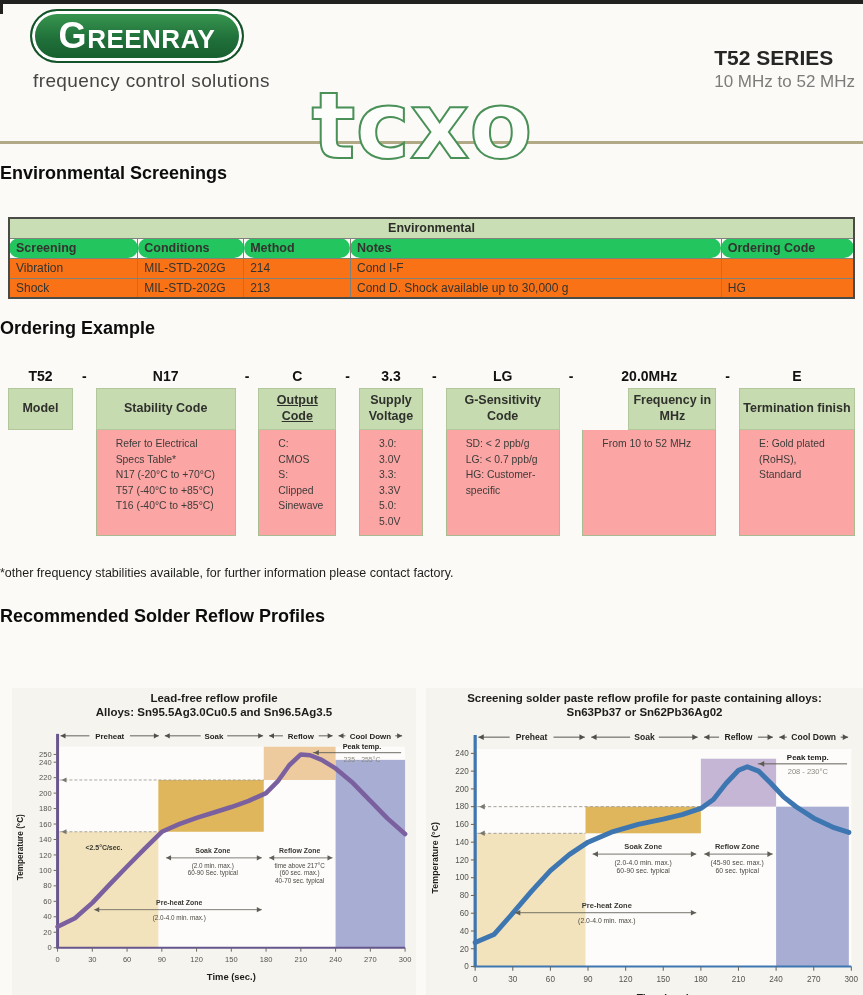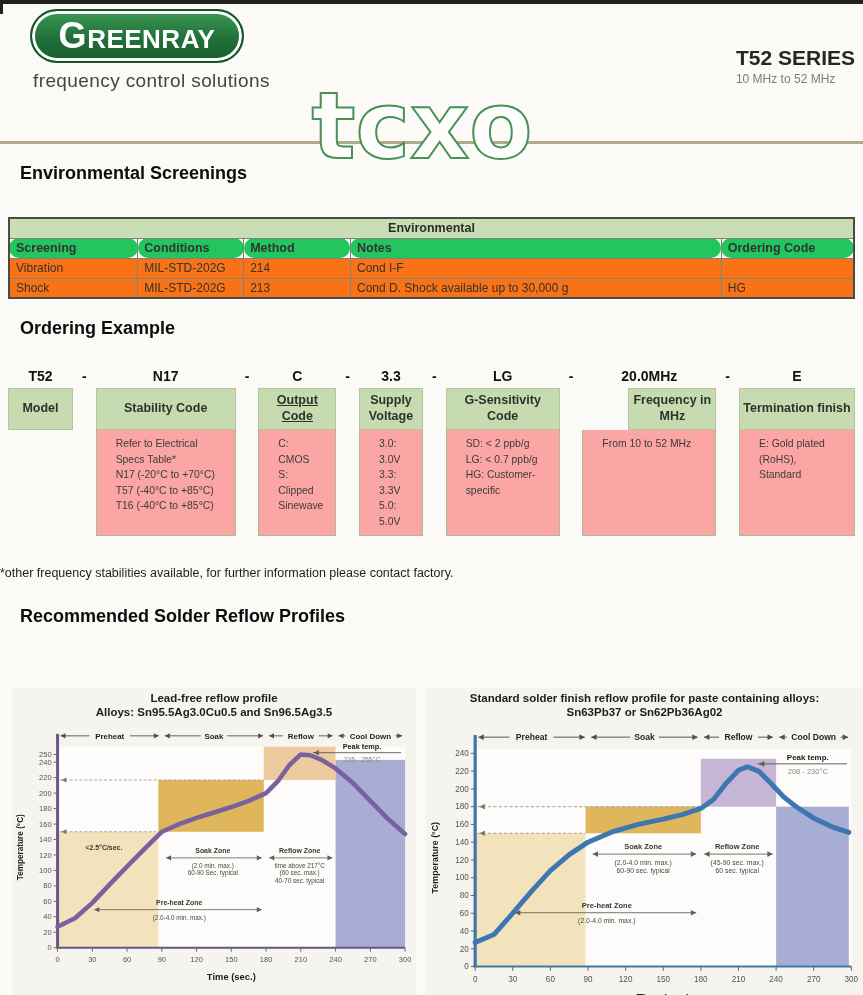--- a/index.html
+++ b/index.html
@@ -11,25 +11,25 @@
   
   .logo-pill { position:absolute; left:30px; top:9px; width:214px; height:54px; border-radius:30px;
     background:linear-gradient(180deg,#3a9a51 0%,#20703a 55%,#175e2d 100%);
     border:2px solid #14532a; box-shadow: inset 0 0 0 3px #ffffff;
     display:flex; align-items:center; justify-content:center; }
   .logo-text { color:#fff; font-weight:bold; font-size:26px; letter-spacing:0.5px; line-height:1; }
   .logo-text::first-letter { font-size:36px; }
   .tagline { position:absolute; left:33px; top:70px; font-size:19px; color:#454543; letter-spacing:0.4px; }
   .series-block { position:absolute; right:8px; top:46px; text-align:left; }
   .series-title { font-weight:bold; font-size:21px; color:#262624; }
-  .series-range { font-size:12px; color:#7c7c7a; margin-top:2px; }
+  .series-range { font-size:17px; color:#7c7c7a; margin-top:2px; }
   .rule { position:absolute; left:0; right:0; top:141px; height:3px; background:#b2aa86; }
   .watermark { position:absolute; left:295px; top:82px; z-index:2; }
 
-  .h1 { position:absolute; left:20px; font-weight:bold; font-size:18px; color:#0c0c0c; }
+  .h1 { position:absolute; left:0; font-weight:bold; font-size:18px; color:#0c0c0c; }
 
   
   .env-table { position:absolute; left:8px; top:217px; width:847px; border-collapse:collapse;
     font-size:12px; color:#33332f; border:2px solid #4a4a46; }
   .env-table td, .env-table th { border:1px solid #81817c; padding:2px 6px; text-align:left; height:20px; }
   .env-table .group th { background:#c9deb4; text-align:center; font-size:12.5px; color:#2c2c28; }
   .env-table .cols th { background:#22c55e; font-size:12.5px;border-radius:10px; }
   .env-table .drow td { background:#f97316; }
 
   
@@ -283,21 +283,21 @@
             <polygon points="250.26,191.55769230769232 245.26,188.95769230769233 245.26,194.15769230769232" fill="#5f5e57"></polygon>
             <text x="166.85" y="201.55769230769232" text-anchor="middle" font-size="6.4" fill="#4a4943">(2.0-4.0 min. max.)</text>
             <line x1="301.87" y1="33.02692307692308" x2="391" y2="33.02692307692308" stroke="#5b5a53" stroke-width="0.9"></line>
             <polygon points="302.87,33.02692307692308 307.87,30.42692307692308 307.87,35.626923076923084" fill="#5b5a53"></polygon>
             <text x="351.435" y="29.526923076923083" text-anchor="middle" font-size="7.4" font-weight="bold" fill="#21211e">Peak temp.</text>
             <text x="351.435" y="42.52692307692308" text-anchor="middle" font-size="7" fill="#8b8a82">235 - 255°C</text>
           </svg>
         </div>
     </div>
     <div class="chart-card right">
-      <div class="chart-title">Standard solder finish reflow profile for paste containing alloys:</div>
+      <div class="chart-title">Screening solder paste reflow profile for paste containing alloys:</div>
       <div class="chart-title">Sn63Pb37 or Sn62Pb36Ag02</div>
       <div class="chart-svg-host" id="chart-svg-1">
           <svg viewBox="0 0 404 272" width="100%">
             <rect x="44" y="27" width="351" height="203" fill="#fdfcfa"></rect>
             <rect x="44" y="105.71428571428571" width="102.95999999999998" height="124.28571428571429" fill="#f3e3bd"></rect>
             <rect x="146.95999999999998" y="80.85714285714286" width="107.64000000000001" height="24.857142857142847" fill="#dfb65c"></rect>
             <rect x="254.6" y="36.11428571428573" width="70.20000000000002" height="44.74285714285713" fill="#c6b6d5"></rect>
             <rect x="324.8" y="80.85714285714286" width="67.86000000000001" height="149.14285714285714" fill="#a7add3"></rect>
             <line x1="46" y1="80.85714285714286" x2="254.6" y2="80.85714285714286" stroke="#a09e96" stroke-width="0.9" stroke-dasharray="3,2"></line>
             <polygon points="48,80.85714285714286 53,78.25714285714287 53,83.45714285714286" fill="#79786f"></polygon>

